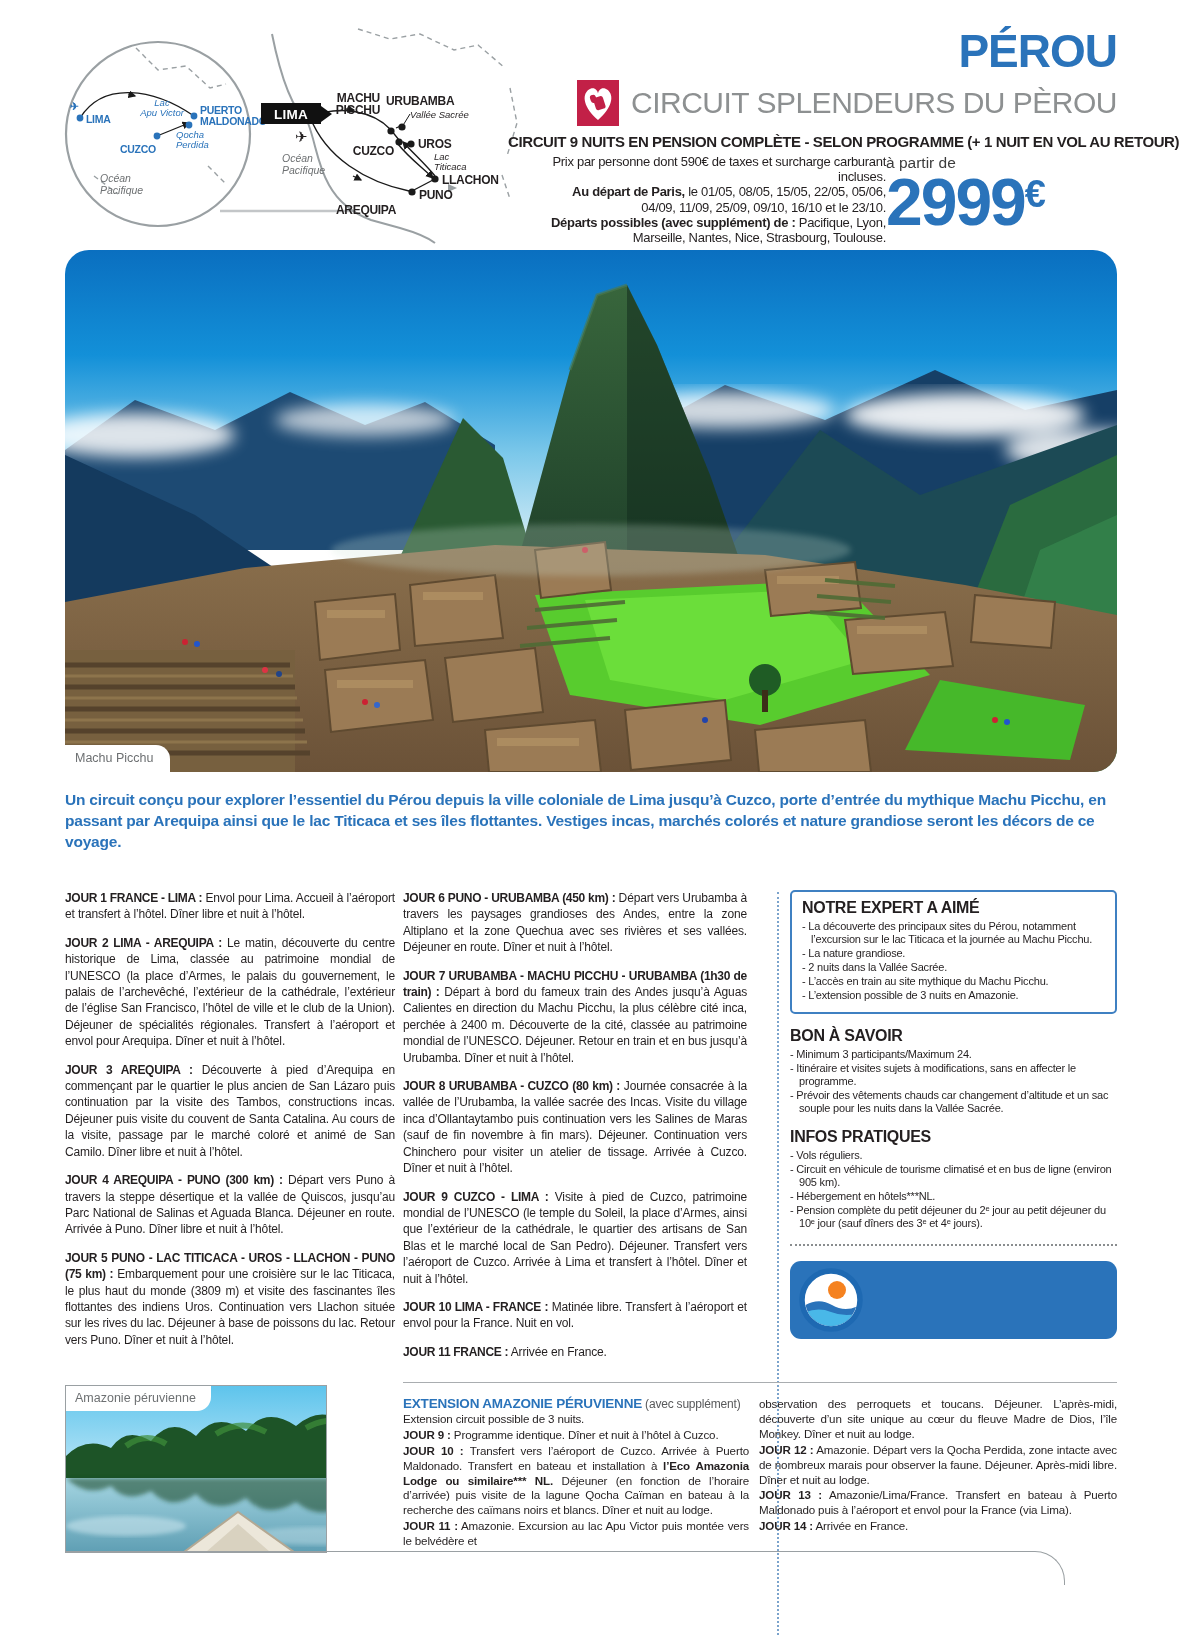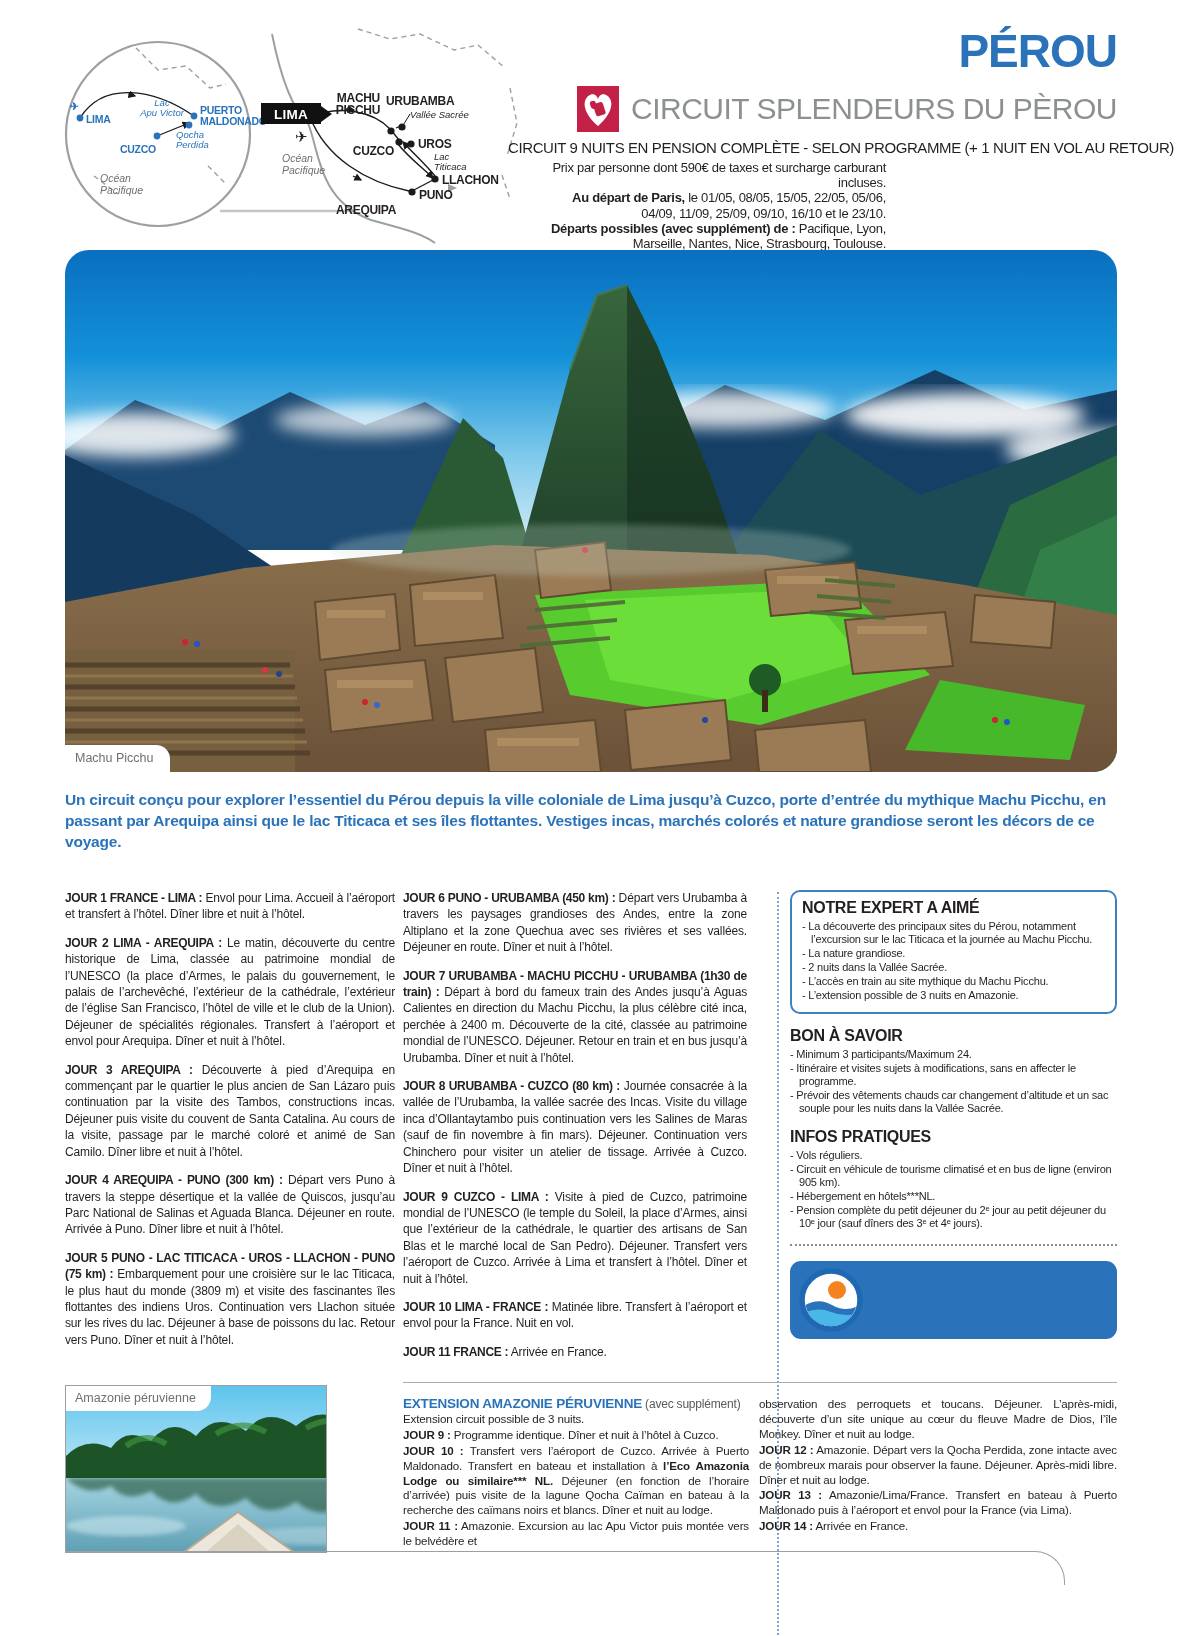--- a/index.html
+++ b/index.html
@@ -10,24 +10,24 @@
   
   #maps { position:absolute; left:58px; top:26px; width:565px; height:218px; }
   .mb   { font:bold 12px "Liberation Sans", sans-serif; fill:#231f20; letter-spacing:-0.3px; }
   .mbs  { font:bold 10.5px "Liberation Sans", sans-serif; fill:#2a73ba; letter-spacing:-0.3px; }
   .mi   { font:italic 9.5px "Liberation Sans", sans-serif; fill:#2a73ba; }
   .mio  { font:italic 10.5px "Liberation Sans", sans-serif; fill:#6d7072; }
   .mwhite { font:bold 13.5px "Liberation Sans", sans-serif; fill:#fff; letter-spacing:0.2px; }
 
   #head-right { position:absolute; left:508px; top:28px; width:609px; }
   #country { text-align:right; font-size:46px; font-weight:bold; color:#2a73ba; letter-spacing:-1px; line-height:46px; }
-  #subtitle-row { display:flex; align-items:center; justify-content:flex-end; margin-top:12px; gap:12px; }
+  #subtitle-row { display:flex; align-items:center; justify-content:flex-end; margin-top:6px; gap:12px; }
   #subtitle { font-size:30px; font-weight:normal; color:#8d9091; letter-spacing:-0.5px; white-space:nowrap; }
-  #program { margin-top:7px; text-align:center; font-size:15px; font-weight:normal; letter-spacing:-0.4px; white-space:nowrap; }
-  #price-zone { display:flex; margin-top:4px;flex-direction:column; }
+  #program { margin-top:7px; text-align:center; font-size:15px; font-weight:bold; letter-spacing:-0.4px; white-space:nowrap; }
+  #price-zone { display:flex; margin-top:4px; }
   #price-text { width:378px; text-align:right; font-size:13px; line-height:15.2px; letter-spacing:-0.3px; color:#231f20; }
   #price-right { flex:1; text-align:left; padding-right:4px; }
   #from-label { font-size:15.5px; color:#3c3c3c; margin-bottom:-8px; }
   #big-price { font-size:66px; font-weight:bold; color:#2a73ba; letter-spacing:-2px; line-height:60px; white-space:nowrap; }
   #big-price sup { font-size:38px; vertical-align:18px; letter-spacing:0; }
 
   
   #photo { position:absolute; left:65px; top:250px; width:1052px; height:522px; border-radius:24px; overflow:hidden; }
   #photo svg { display:block; }
   .photo-label { position:absolute; left:0; bottom:0; background:#fff; color:#6d7072; font-size:12.5px;
@@ -41,21 +41,21 @@
   #cols { position:absolute; left:65px; top:890px; width:1052px; height:540px; }
   .jcol { position:absolute; top:0; font-size:12px; line-height:16.4px; letter-spacing:-0.15px; }
   #col1 { left:0; width:330px; }
   #col2 { left:338px; width:344px; }
   .jour { margin-bottom:12px; text-align:justify; }
   .jour b { letter-spacing:-0.3px; }
   #vdot { position:absolute; left:712px; top:2px; height:1375px; width:0; border-left:2px dotted #7ba3cc; }
 
   
   #sidebar { position:absolute; left:725px; top:0; width:327px; }
-  #expert-box { border:2px solid #3f80c2; border-radius:10px; padding:7px 10px 9px; }
+  #expert-box { border:2px solid #3f80c2; border-radius:5px; padding:7px 10px 9px; }
   .sb-title { font-size:16px; font-weight:bold; letter-spacing:-0.3px; margin-bottom:3px; }
   .sb-list { list-style:none; font-size:11px; line-height:13px; letter-spacing:-0.2px; }
   .sb-list li { padding-left:9px; text-indent:-9px; margin-bottom:1px; }
   .sb-sec { margin-top:13px; }
   #dotted-sep { border-top:2px dotted #8a8d8f; margin:14px 0 0; }
   #reserve-btn { margin-top:15px; height:78px; background:#2a73ba; border-radius:11px; display:flex;
                  align-items:center; cursor:pointer; }
   #reserve-logo { margin-left:9px; flex:0 0 auto; }
   #reserve-label { flex:1; text-align:center; color:#fff; font-size:28px; font-weight:bold; letter-spacing:0.3px; padding-right:14px; }
 

